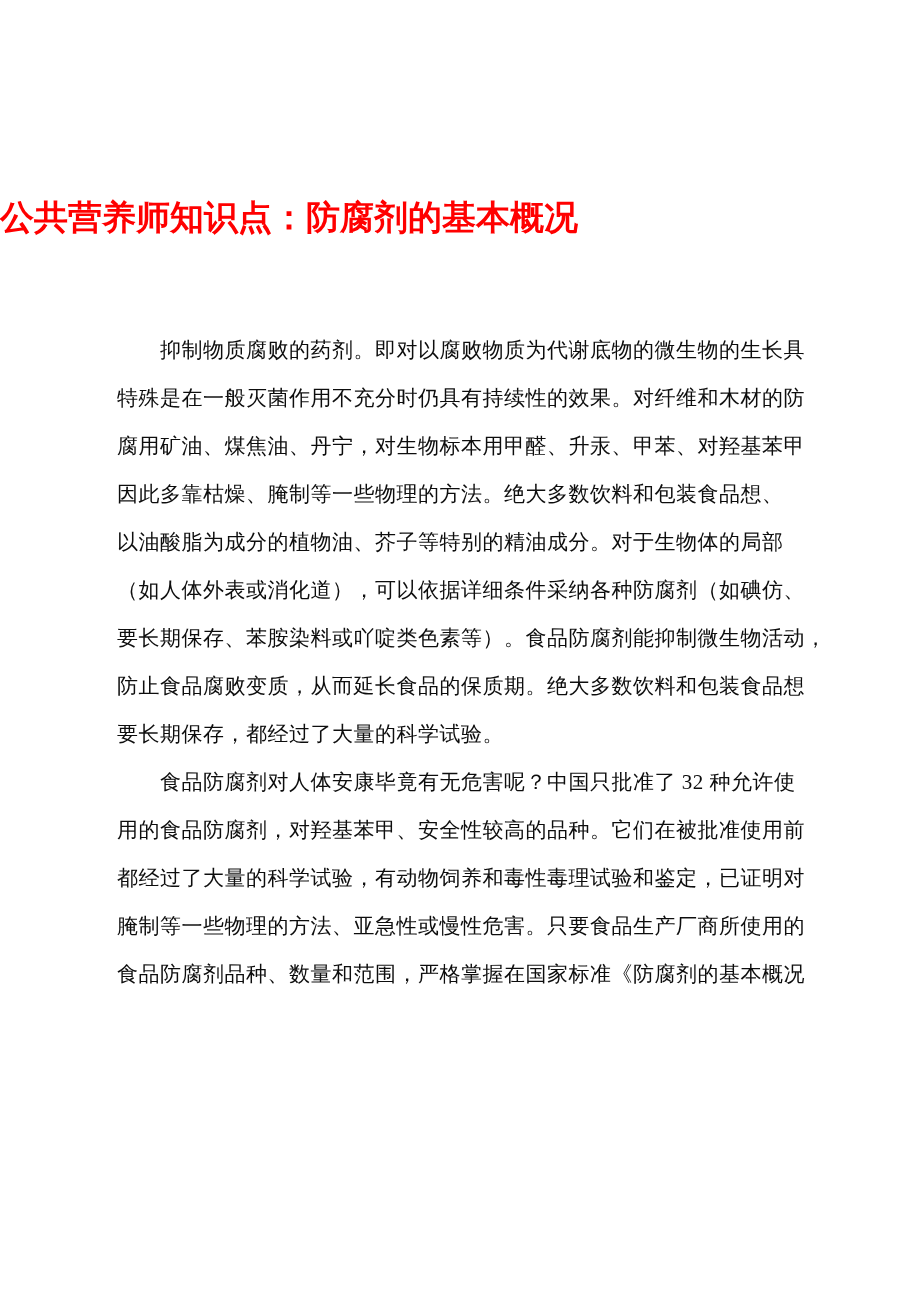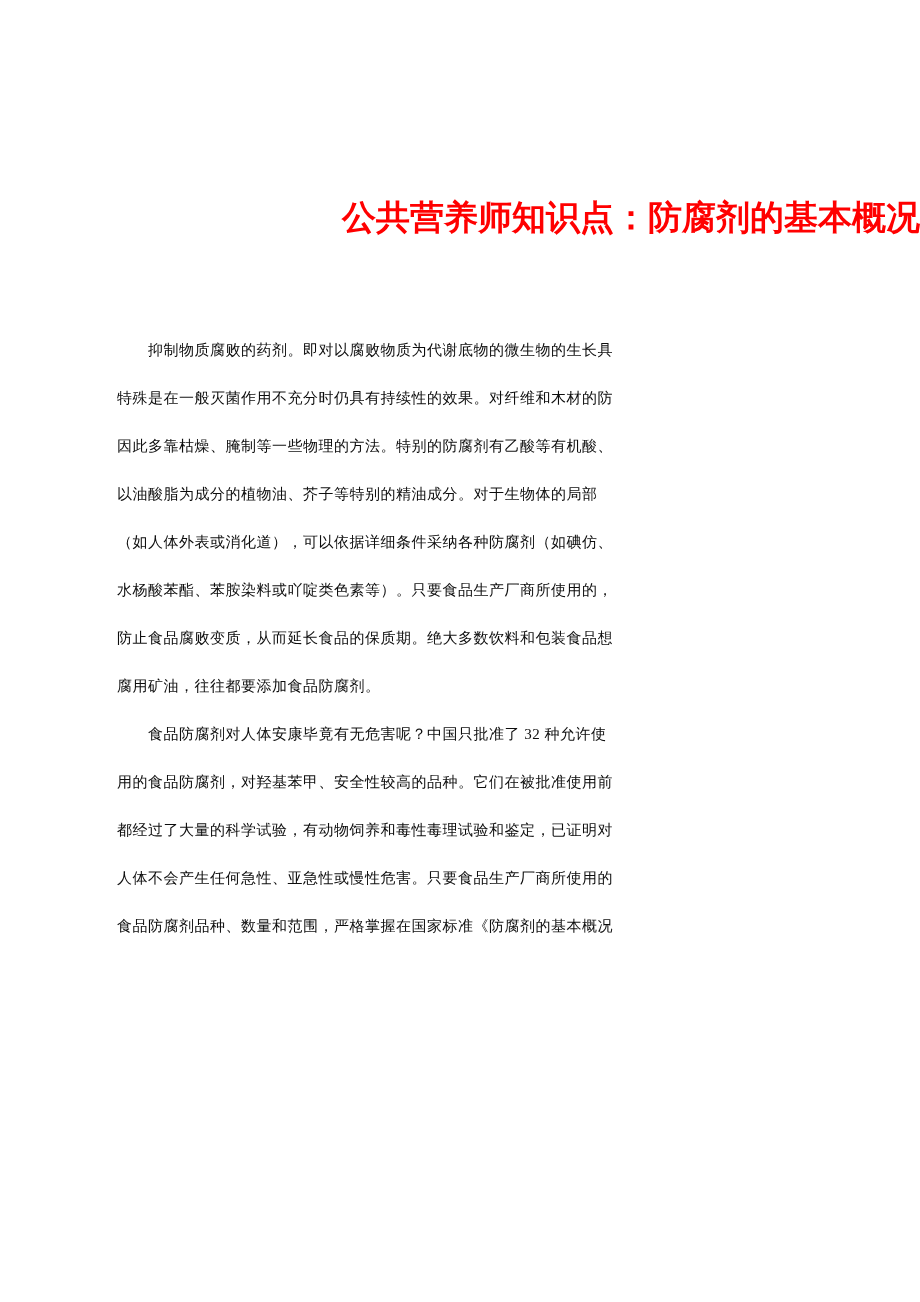--- a/index.html
+++ b/index.html
@@ -13,54 +13,55 @@
   .doc-page {
     position: relative;
     width: 920px;
     height: 1302px;
     background: #ffffff;
     overflow: hidden;
   }
   .doc-title {
     margin: 0;
     padding-top: 196px;
-    text-align: right;
+    text-align: left;
     font-size: 34px;
     line-height: 44px;
     font-weight: bold;
     color: #ff0000;
     letter-spacing: 0px;
     white-space: nowrap;
   }
   .doc-body {
     margin: 86px 40px 0 117px;
-    font-size: 15px;
+    font-size: 21px;
     color: #0d0d0d;
     font-weight: normal;
   }
   .text-line {
     height: 48px;
     line-height: 48px;
     white-space: nowrap;
     letter-spacing: 0.5px;
   }
 </style>
 </head>
 <body>
 
 <div class="doc-page">
   <h1 class="doc-title">公共营养师知识点：防腐剂的基本概况</h1>
   <div class="doc-body">
     <div class="text-line">　　抑制物质腐败的药剂。即对以腐败物质为代谢底物的微生物的生长具</div>
     <div class="text-line">特殊是在一般灭菌作用不充分时仍具有持续性的效果。对纤维和木材的防</div>
-    <div class="text-line">因此多靠枯燥、腌制等一些物理的方法。特别的防腐剂有乙酸等有机酸、</div>
+    <div class="text-line">腐用矿油、煤焦油、丹宁，对生物标本用甲醛、升汞、甲苯、对羟基苯甲</div>
+    <div class="text-line">因此多靠枯燥、腌制等一些物理的方法。绝大多数饮料和包装食品想、</div>
     <div class="text-line">以油酸脂为成分的植物油、芥子等特别的精油成分。对于生物体的局部</div>
     <div class="text-line">（如人体外表或消化道），可以依据详细条件采纳各种防腐剂（如碘仿、</div>
-    <div class="text-line">水杨酸苯酯、苯胺染料或吖啶类色素等）。只要食品生产厂商所使用的，</div>
+    <div class="text-line">要长期保存、苯胺染料或吖啶类色素等）。食品防腐剂能抑制微生物活动，</div>
     <div class="text-line">防止食品腐败变质，从而延长食品的保质期。绝大多数饮料和包装食品想</div>
-    <div class="text-line">腐用矿油，往往都要添加食品防腐剂。</div>
+    <div class="text-line">要长期保存，都经过了大量的科学试验。</div>
     <div class="text-line">　　食品防腐剂对人体安康毕竟有无危害呢？中国只批准了 32 种允许使</div>
     <div class="text-line">用的食品防腐剂，对羟基苯甲、安全性较高的品种。它们在被批准使用前</div>
     <div class="text-line">都经过了大量的科学试验，有动物饲养和毒性毒理试验和鉴定，已证明对</div>
-    <div class="text-line">人体不会产生任何急性、亚急性或慢性危害。只要食品生产厂商所使用的</div>
+    <div class="text-line">腌制等一些物理的方法、亚急性或慢性危害。只要食品生产厂商所使用的</div>
     <div class="text-line">食品防腐剂品种、数量和范围，严格掌握在国家标准《防腐剂的基本概况</div>
   </div>
 </div>
 
 </body></html>

